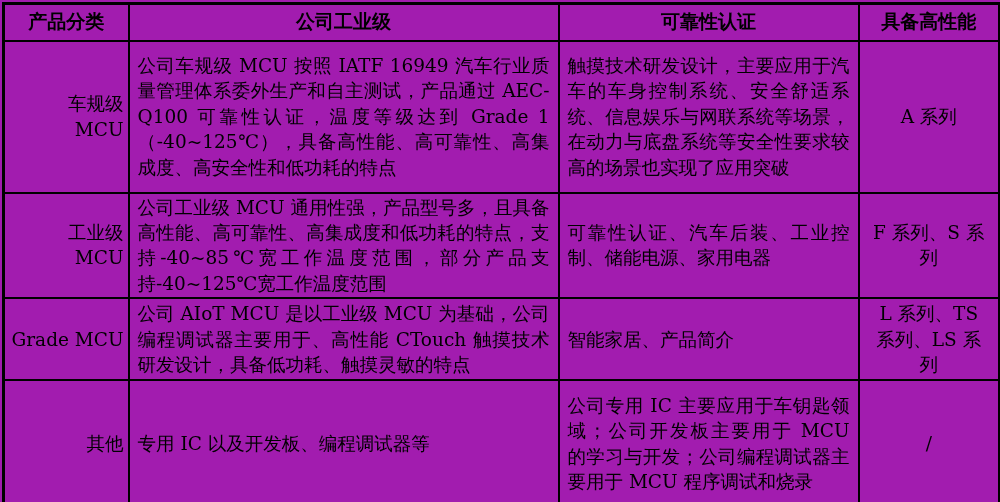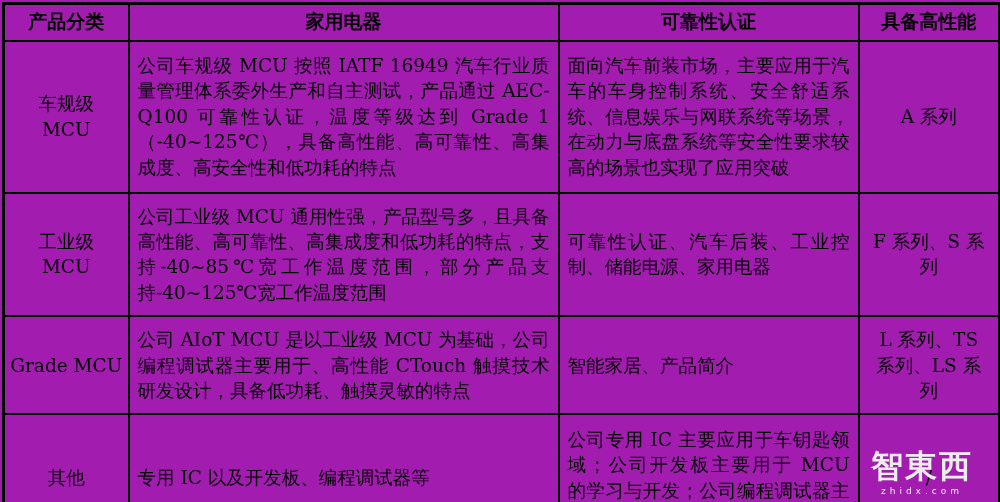--- a/index.html
+++ b/index.html
@@ -28,24 +28,24 @@
   }
   .product-table th{
     font-weight:bold;
     font-size:19px;
     text-align:center;
     padding:3px 4px;
   }
   .product-table td{
     font-size:18.5px;
     line-height:25.4px;
-    padding:10px 8px;
+    padding:1px 8px;
   }
   td.cell-category{
-    text-align:center;
+    text-align:right;
     white-space:pre-line;
     padding:0 4px;
   }
   td.cell-intro, td.cell-scenarios{
     text-align:justify;
     text-align-last:left;
   }
   td.cell-series{
     text-align:center;
     padding:2px 10px;
@@ -86,31 +86,31 @@
   <table class="product-table">
     <colgroup>
       <col style="width:125px">
       <col style="width:430px">
       <col style="width:300px">
       <col style="width:141px">
     </colgroup>
     <thead>
       <tr class="row-header">
         <th>产品分类</th>
-        <th>家用电器</th>
+        <th>公司工业级</th>
         <th>可靠性认证</th>
         <th>具备高性能</th>
       </tr>
     </thead>
     <tbody>
       <tr class="row-1">
         <td class="cell-category">车规级
 MCU</td>
         <td class="cell-intro">公司车规级 MCU 按照 IATF 16949 汽车行业质量管理体系委外生产和自主测试，产品通过 AEC-Q100 可靠性认证，温度等级达到 Grade 1（-40~125℃），具备高性能、高可靠性、高集成度、高安全性和低功耗的特点</td>
-        <td class="cell-scenarios">面向汽车前装市场，主要应用于汽车的车身控制系统、安全舒适系统、信息娱乐与网联系统等场景，在动力与底盘系统等安全性要求较高的场景也实现了应用突破</td>
+        <td class="cell-scenarios">触摸技术研发设计，主要应用于汽车的车身控制系统、安全舒适系统、信息娱乐与网联系统等场景，在动力与底盘系统等安全性要求较高的场景也实现了应用突破</td>
         <td class="cell-series">A 系列</td>
       </tr>
       <tr class="row-2">
         <td class="cell-category">工业级
 MCU</td>
         <td class="cell-intro">公司工业级 MCU 通用性强，产品型号多，且具备高性能、高可靠性、高集成度和低功耗的特点，支持-40~85℃宽工作温度范围，部分产品支持-40~125℃宽工作温度范围</td>
         <td class="cell-scenarios">可靠性认证、汽车后装、工业控制、储能电源、家用电器</td>
         <td class="cell-series">F 系列、S 系列</td>
       </tr>
       <tr class="row-3">
@@ -121,17 +121,13 @@
       </tr>
       <tr class="row-4">
         <td class="cell-category">其他</td>
         <td class="cell-intro">专用 IC 以及开发板、编程调试器等</td>
         <td class="cell-scenarios">公司专用 IC 主要应用于车钥匙领域；公司开发板主要用于 MCU 的学习与开发；公司编程调试器主要用于 MCU 程序调试和烧录</td>
         <td class="cell-series">/</td>
       </tr>
     </tbody>
   </table>
 
-  <div class="watermark">
-    <div class="wm-logo">智東西</div>
-    <div class="wm-site">zhidx.com</div>
-  </div>
 </div>
 
 </body></html>

